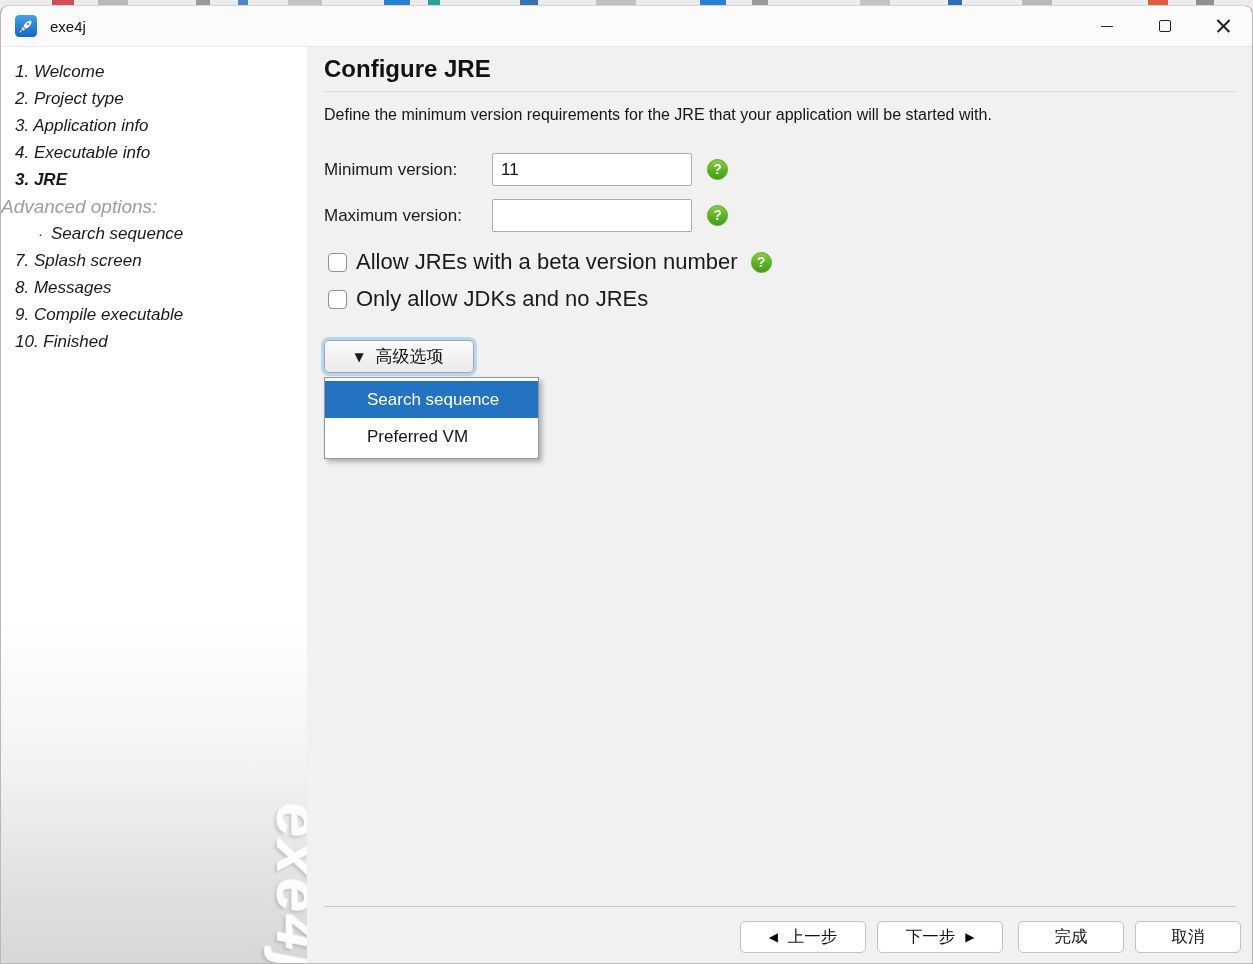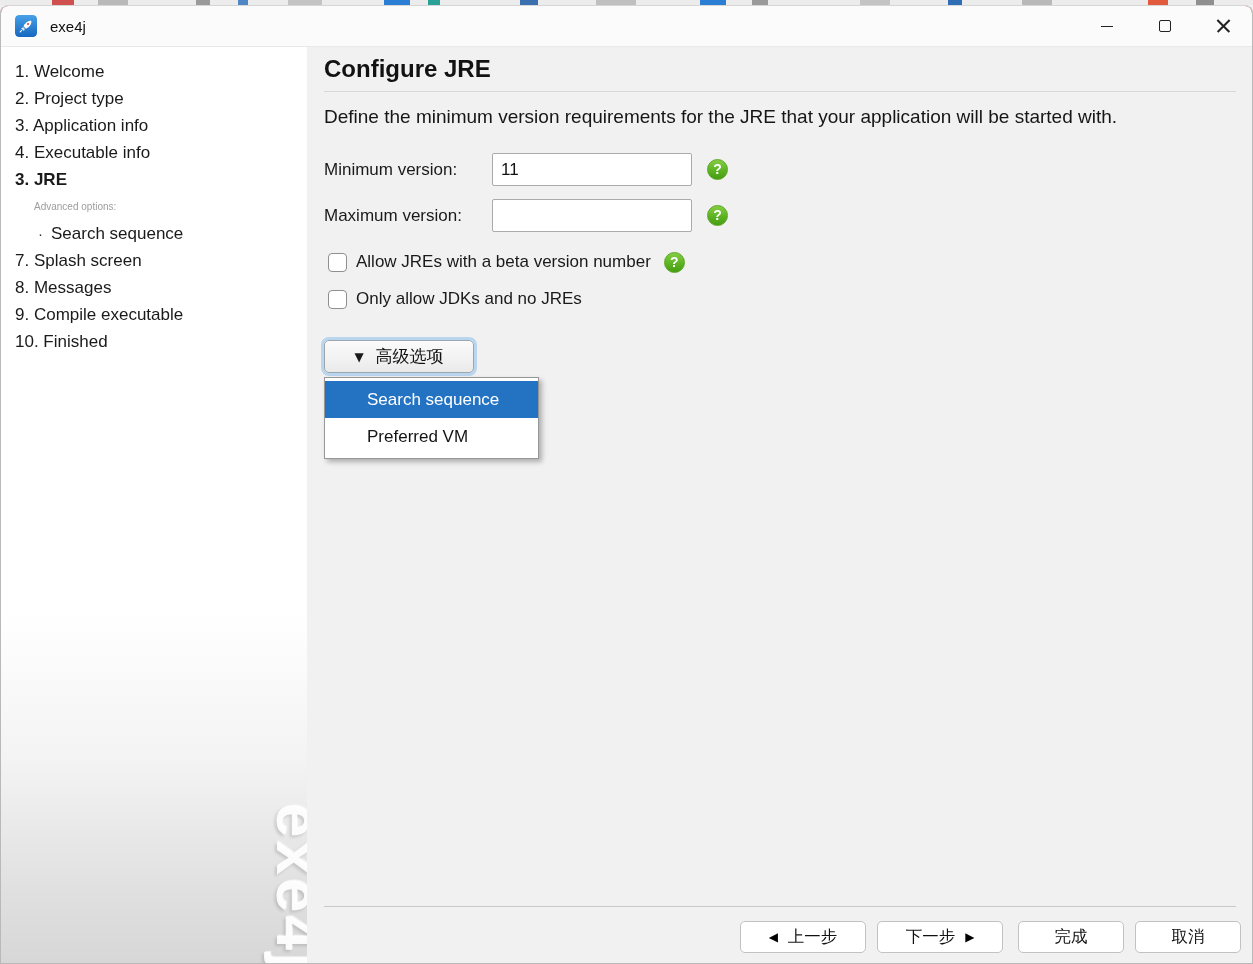--- a/index.html
+++ b/index.html
@@ -36,39 +36,40 @@
   }
   .glyph-close::before{ transform:rotate(45deg); }
   .glyph-close::after{ transform:rotate(-45deg); }
 
   
   .sidebar {
     position:absolute; top:41px; left:0; width:336px; bottom:0;
     background:linear-gradient(180deg,#ffffff 0%,#ffffff 62%,#f3f3f3 78%,#e0e0e0 92%,#d7d7d7 100%);
     border-right:1px solid #c3c3c3;
     padding-top:11px;
+    font-style:italic;
   }
   .nav-item { font-size:17px; line-height:27px; padding-left:14px; white-space:nowrap; }
   .nav-item.active { font-weight:bold; }
-  .nav-section { font-size:10px; line-height:27px; padding-left:33px; color:#9d9d9d; white-space:nowrap; }
+  .nav-section { font-size:19px; line-height:27px; color:#9d9d9d; white-space:nowrap; }
   .nav-sub { font-size:17px; line-height:27px; padding-left:37px; white-space:nowrap; }
   .nav-sub .bullet { display:inline-block; width:13px; color:#333; font-size:15px; }
   .watermark {
     position:absolute; bottom:-10px; right:2px;
     writing-mode:vertical-rl; font-size:62px; font-weight:bold; letter-spacing:3px;
     color:rgba(255,255,255,0.92);
     text-shadow:2px 2px 3px rgba(120,120,120,0.28), -1px -1px 1px rgba(255,255,255,0.7);
     user-select:none;
   }
 
   
   .main { position:absolute; top:41px; left:299px; right:0; bottom:0; background:#f1f1f1;margin-left:7px; }
   .page-title { position:absolute; top:8px; left:17px; font-size:24px; font-weight:bold; color:#121212; }
   .title-rule { position:absolute; top:44px; left:17px; right:16px; border-top:1px solid #d8d8d8; }
-  .page-desc { position:absolute; top:59px; left:17px; font-size:19px; color:#161616; }
+  .page-desc { position:absolute; top:59px; left:17px; font-size:16px; color:#161616; }
 
   .field-row { position:absolute; left:17px; height:33px; display:flex; align-items:center; }
   .row-min { top:106px; } .row-max { top:152px; }
   .field-label { width:168px; font-size:17px; }
   .field-input {
     width:200px; height:33px; border:1px solid #ababab; background:#fff; border-radius:2px;
     font-size:17px; padding:0 8px; font-family:inherit; color:#111; outline:none;
   }
   .help-icon {
     width:21px; height:21px; margin-left:15px; border-radius:50%;
@@ -77,21 +78,21 @@
     color:#fff; font-size:14px; font-weight:bold; line-height:19px; text-align:center;
     display:inline-block; flex:0 0 auto; cursor:default;
   }
 
   .check-row { position:absolute; left:21px; display:flex; align-items:center; height:22px; }
   .row-beta { top:204px; } .row-jdk { top:241px;text-align:center; }
   .checkbox {
     width:19px; height:19px; background:#fff; border:1px solid #8f8f8f; border-radius:4px;
     display:inline-block; flex:0 0 auto;
   }
-  .check-label { margin-left:9px; font-size:17px; }
+  .check-label { margin-left:9px; font-size:22px; }
   .check-row .help-icon { margin-left:13px; }
 
   .adv-button {
     position:absolute; top:293px; left:17px; width:150px; height:33px;
     background:linear-gradient(180deg,#fbfbfb,#eaeaea);
     border:1px solid #9aa7b1; border-radius:5px;
     box-shadow:0 0 0 3px #b9d6ee;
     display:flex; align-items:center; justify-content:center; gap:12px;
     font-size:17px; color:#111; cursor:default;
   }

